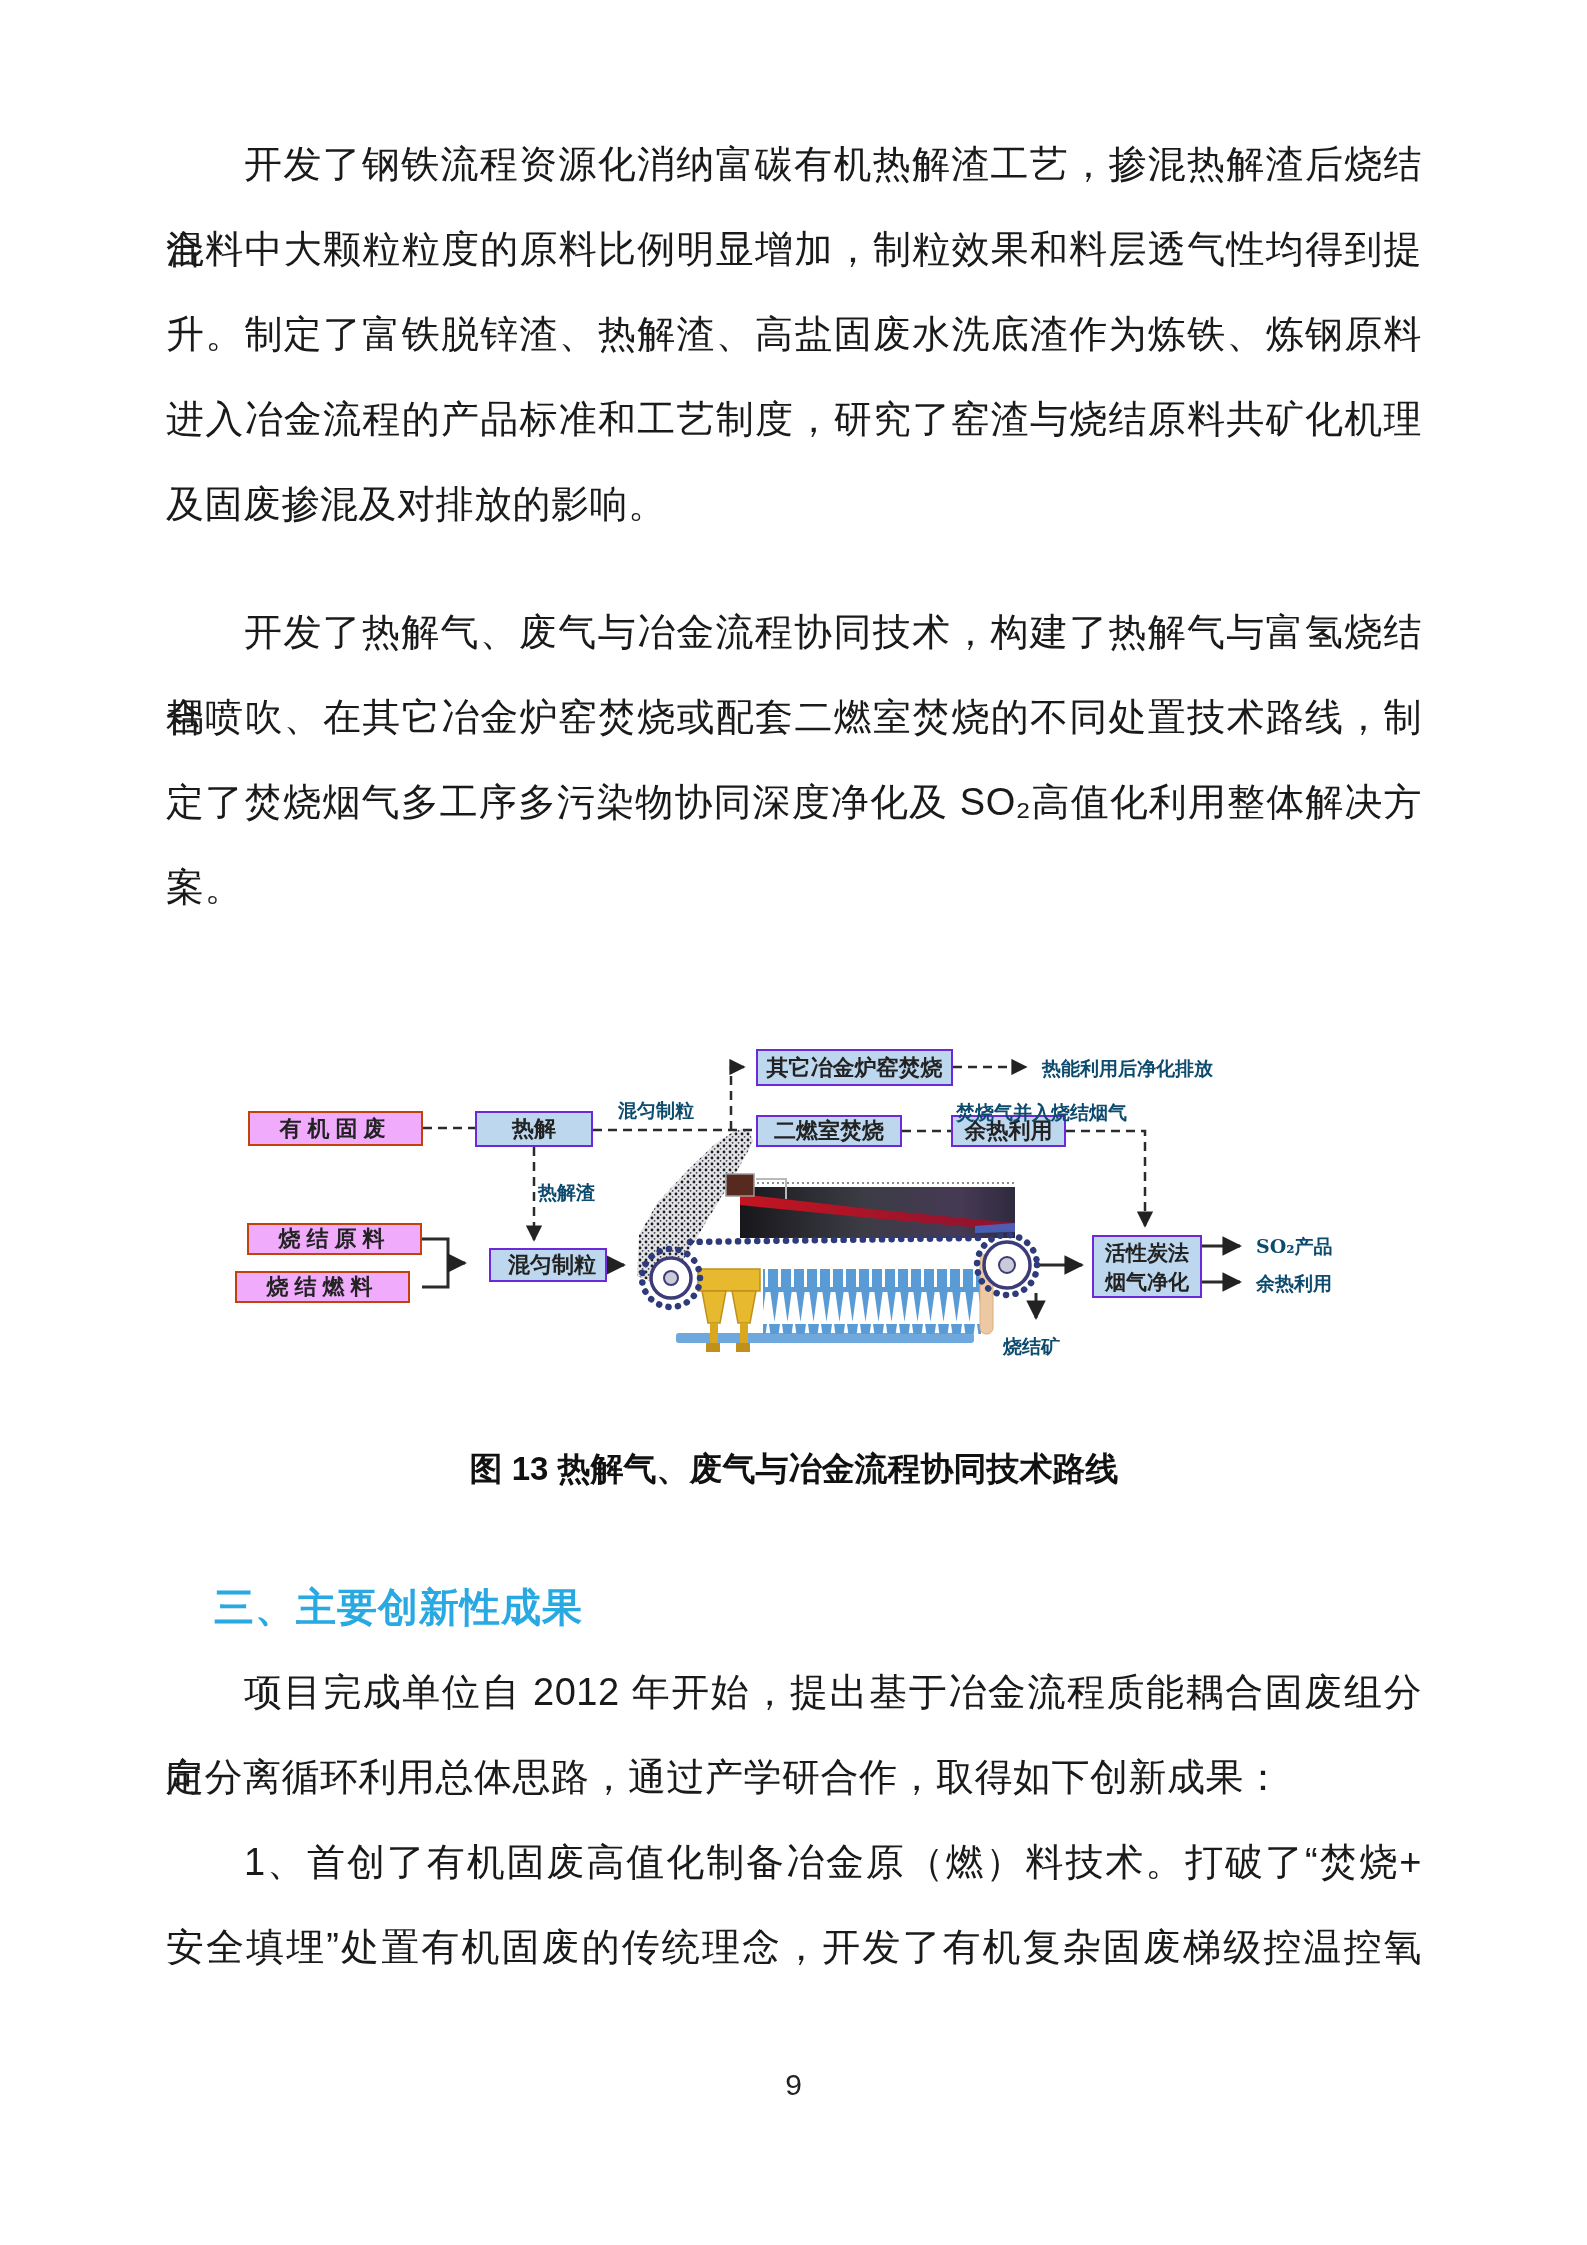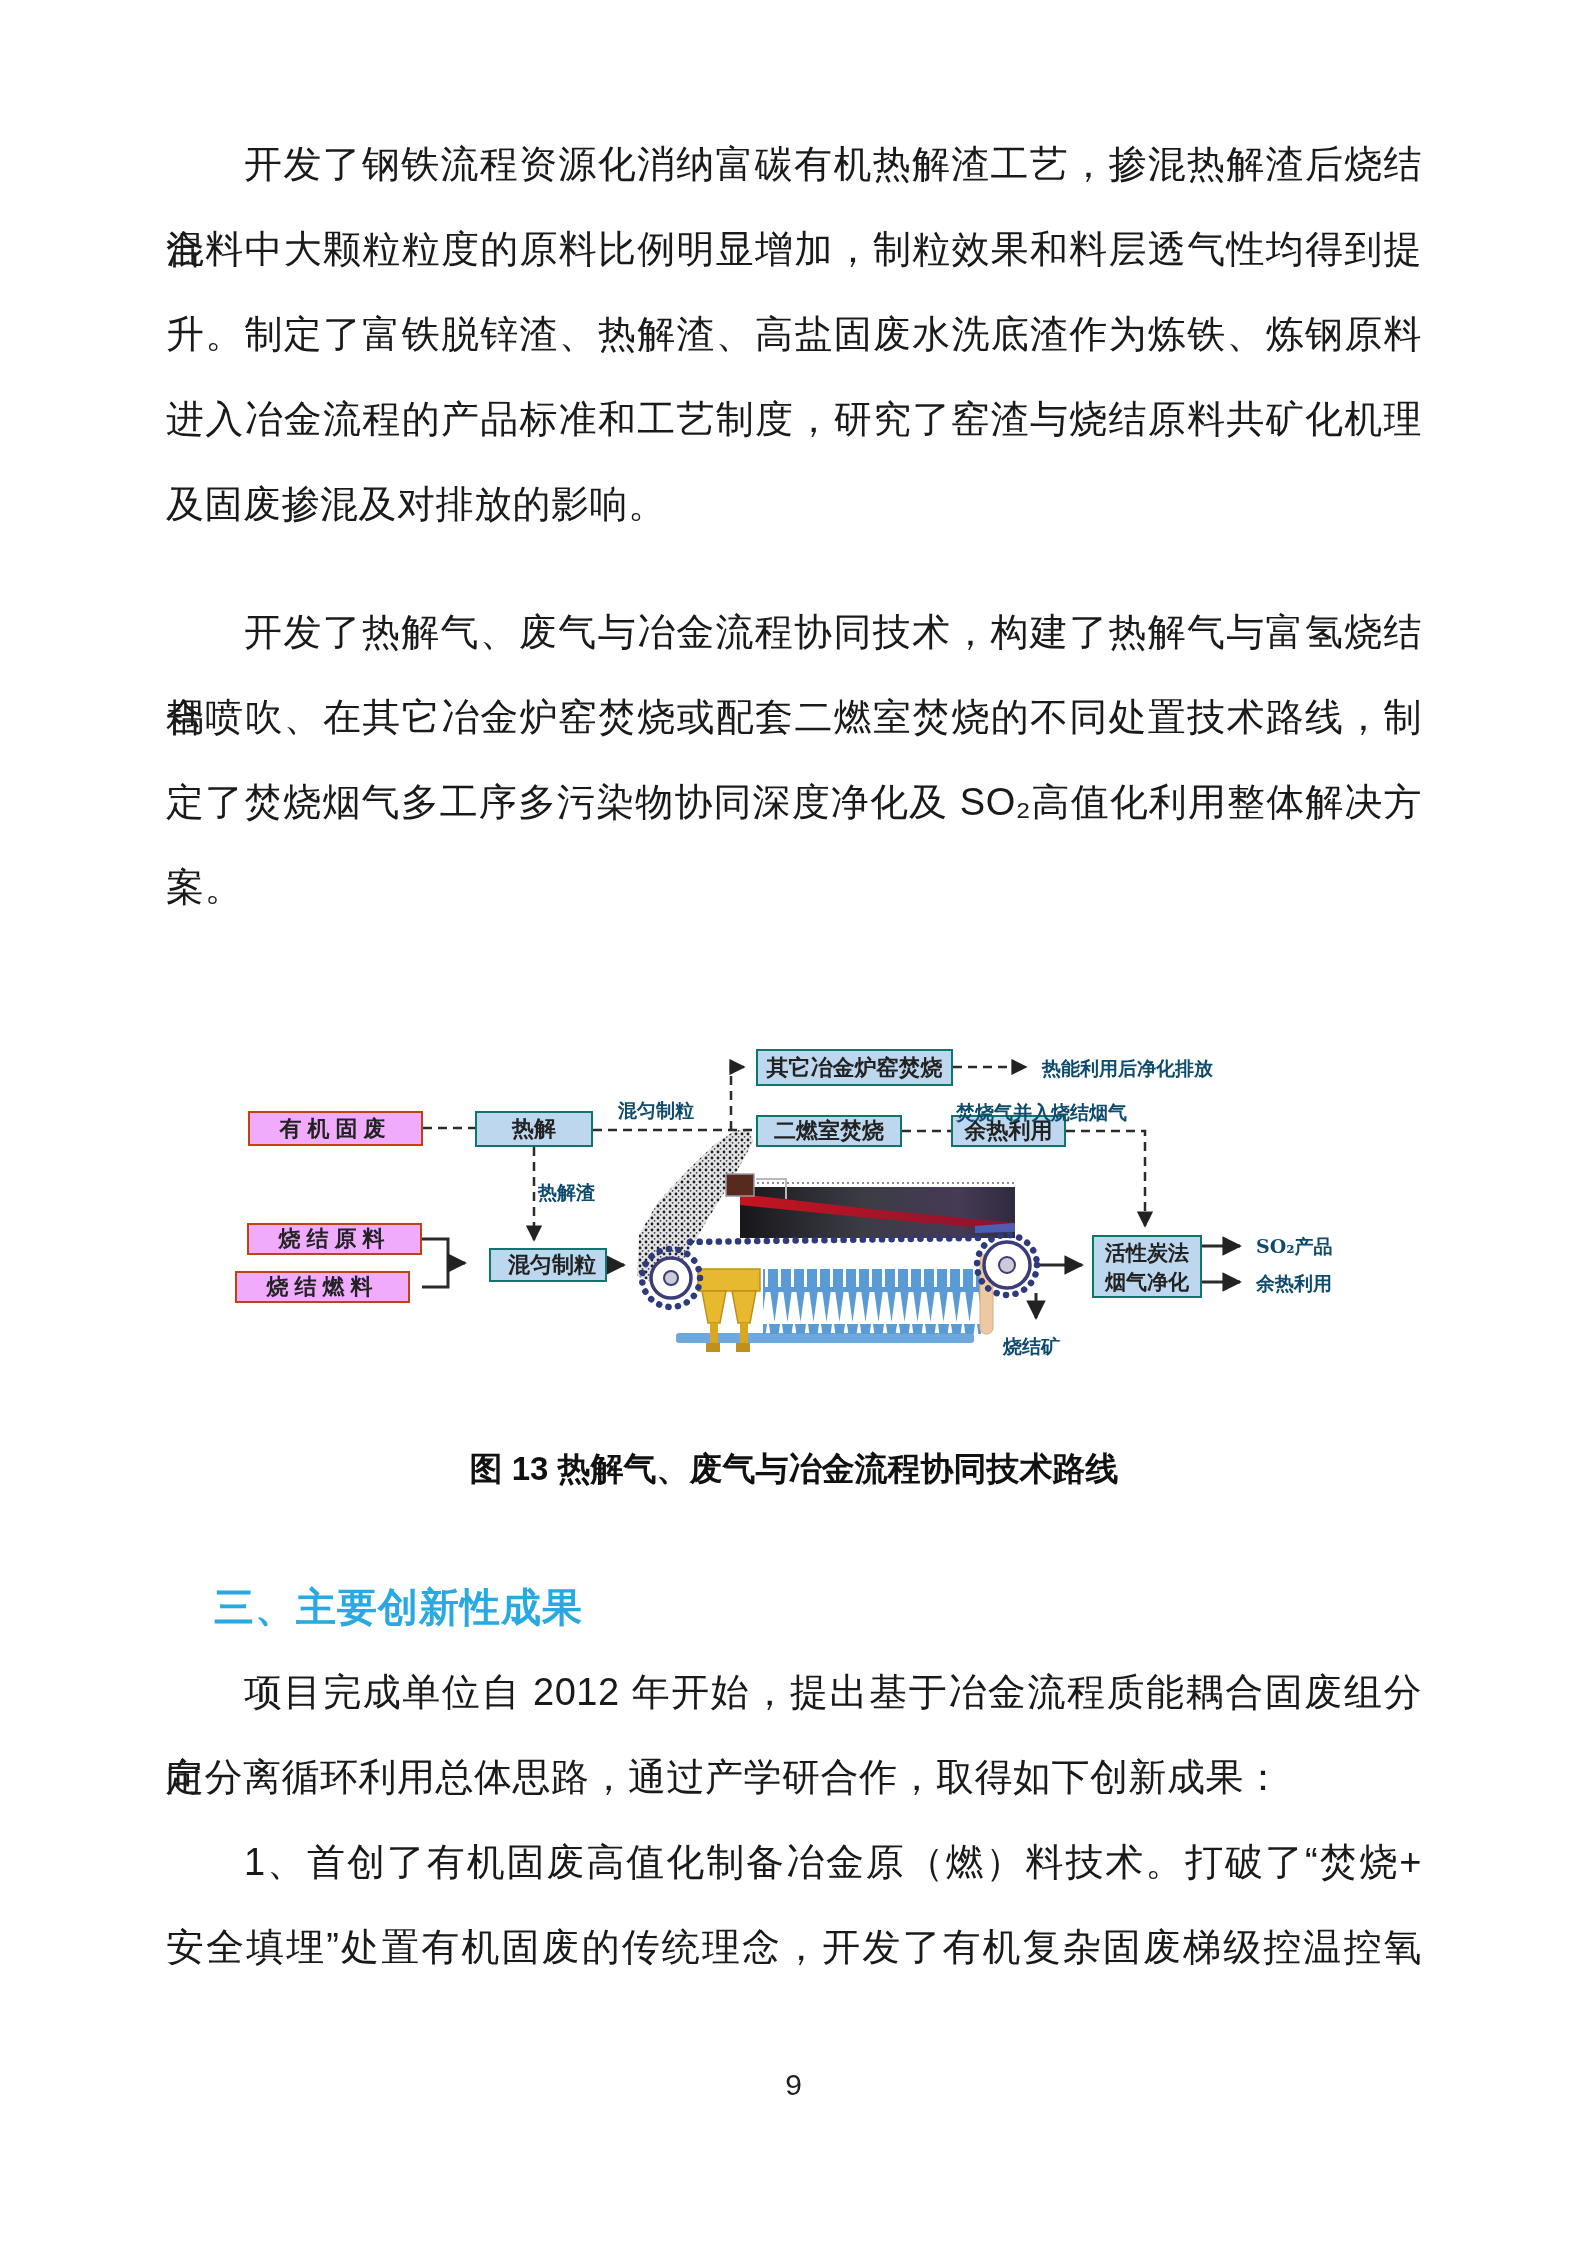--- a/index.html
+++ b/index.html
@@ -30,21 +30,21 @@
   
   .diagram{position:absolute;left:170px;top:1030px;width:1255px;height:350px;}
   .diagram svg{position:absolute;left:0;top:0;}
   .dbox{
     position:absolute;box-sizing:border-box;
     display:flex;align-items:center;justify-content:center;
     font-family:"DejaVu Serif","Liberation Serif",serif;
     font-weight:bold;font-size:22px;color:#222;
     white-space:nowrap;
   }
-  .dbox.blue{background:#BDD7EE;border:2px solid #0f766e;}
+  .dbox.blue{background:#BDD7EE;border:2px solid #6d28d9;}
   .dbox.gray{background:#f0abfc;border:2px solid #c2410c;letter-spacing:6px;}
   .dlabel{
     position:absolute;font-family:"DejaVu Serif","Liberation Serif",serif;
     font-weight:bold;font-size:19px;color:#0c4a6e;white-space:nowrap;
   }
   .carbon-inner{text-align:center;line-height:29px;font-size:21px;}
 </style>
 </head>
 <body>
 

